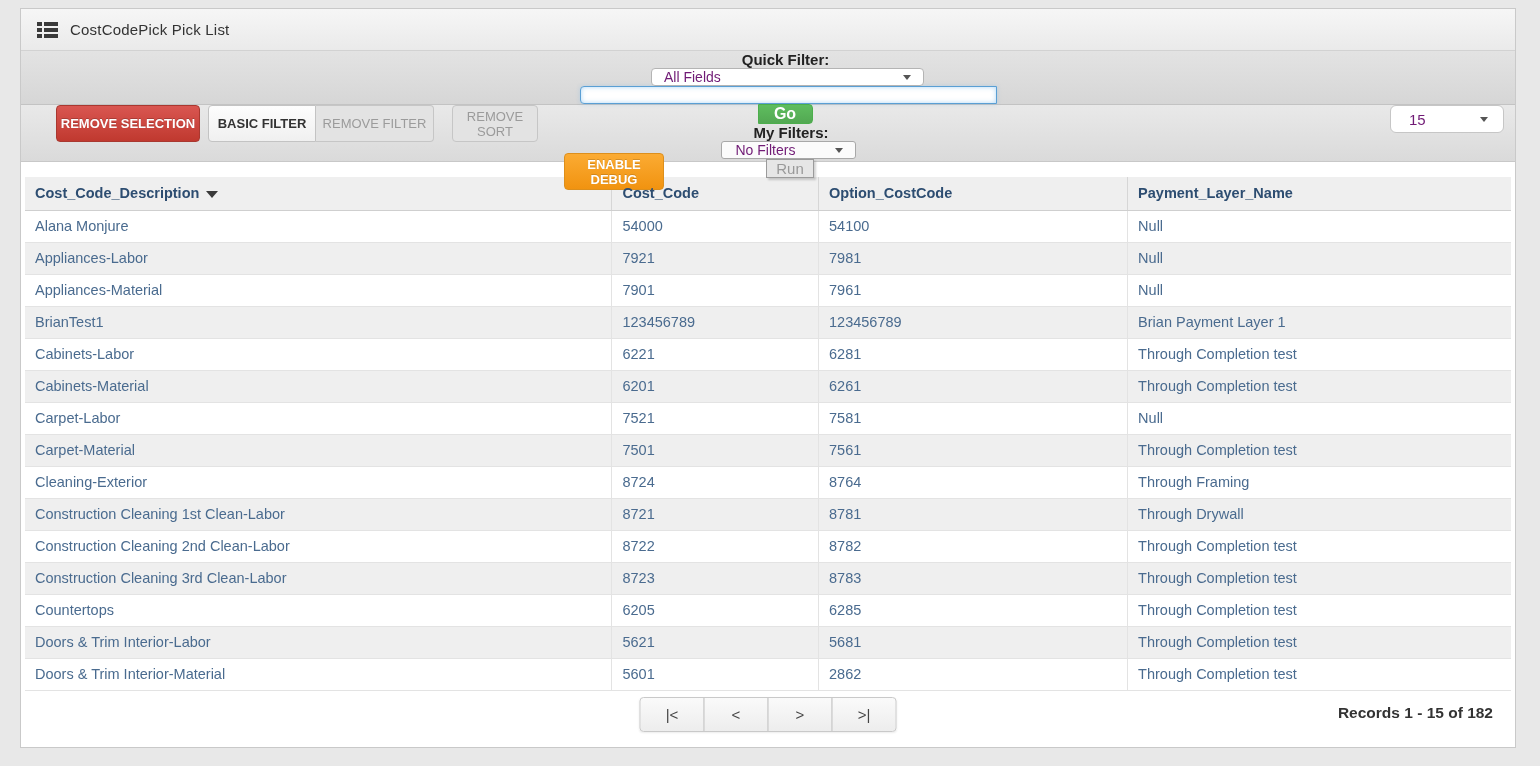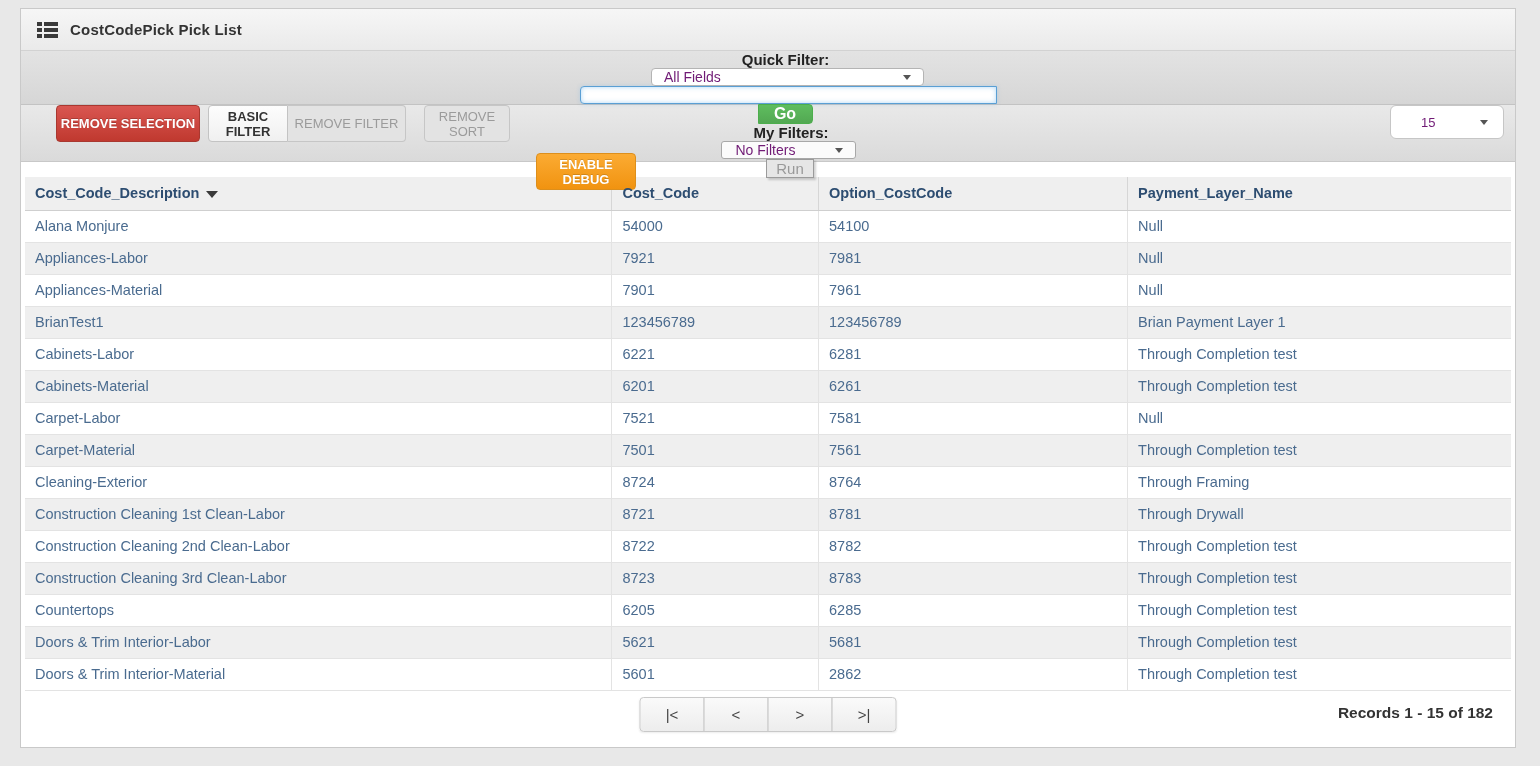--- a/index.html
+++ b/index.html
@@ -13,21 +13,21 @@
     position: absolute; left: 20px; top: 8px; width: 1496px; height: 740px;
     background: #ffffff; border: 1px solid #c9c9c9;
   }
   
   .titlebar {
     height: 42px; display: flex; align-items: center; padding-left: 16px;
     background: linear-gradient(#f6f6f6, #eaeaea);
     border-bottom: 1px solid #d2d2d2;
   }
   .list-icon { display: inline-block; width: 21px; height: 16px; margin-right: 12px; }
-  .page-title { font-size: 15px; font-weight: bold; color: #333; letter-spacing: .2px; }
+  .page-title { font-size: 15px; font-weight: normal; color: #333; letter-spacing: .2px; }
   
   .filterbar {
     height: 54px; display: flex; align-items: center; padding-left: 35px;
     background: linear-gradient(#e3e3e3, #d6d6d6);
     border-bottom: 1px solid #c3c3c3;
     flex-direction: column;
   }
   .bold-label { font-size: 15px; font-weight: bold; color: #222; white-space: nowrap; }
   .sel {
     position: relative; background: #fff; border: 1px solid #b4b4b4; border-radius: 4px;
@@ -64,37 +64,37 @@
   .btn { height: 37px; font-size: 13px; cursor: pointer; font-family: "Liberation Sans", sans-serif; }
   .btn-red {
     width: 144px; border: 1px solid #a93830; border-radius: 4px; color: #fff; font-weight: bold;
     background: linear-gradient(#d95651, #c0392f); text-shadow: 0 -1px 0 rgba(0,0,0,.2);
   }
   .btn-group { display: flex; margin-left: 8px; }
   .btn-group .btn { border-radius: 0; }
   .btn-group .btn:first-child { border-radius: 4px 0 0 4px; }
   .btn-group .btn:last-child { border-radius: 0 4px 4px 0; border-left: none; }
   .btn-light {
-    width: 80px; border: 1px solid #c3c3c3; color: #333; font-weight: bold;
+    width: 108px; border: 1px solid #c3c3c3; color: #333; font-weight: bold;
     background: linear-gradient(#fdfdfd, #f0f0f0);
   }
   .btn-disabled {
     border: 1px solid #c6c6c6; color: #9b9b9b; background: #e3e3e3;
   }
   .btn-removefilter { width: 118px; }
   .btn-removesort { width: 86px; margin-left: 18px; border-radius: 4px; }
   .btn-orange {
     width: 100px; margin-left: 26px; border: 1px solid #dd8f1c; border-radius: 4px;
     color: #fff; font-weight: bold; background: linear-gradient(#fbab33, #f19310);
     text-shadow: 0 -1px 0 rgba(0,0,0,.15);
     margin-top: 48px;
   }
   .sel-pagesize {
-    width: 114px; height: 34px; margin-left: auto; margin-right: 1px;
-    border-radius: 6px; border-color: #c6c6c6; padding-left: 30px; font-size: 13px;
+    width: 114px; height: 28px; margin-left: auto; margin-right: 1px;
+    border-radius: 6px; border-color: #c6c6c6; padding-left: 18px; font-size: 15px;
   }
   .sel-pagesize .caret { right: 15px; }
   
   .grid-wrap { padding: 15px 4px 0 4px; }
   table { width: 100%; border-collapse: collapse; table-layout: fixed; }
   th, td { text-align: left; padding: 0 0 0 10px; overflow: hidden; white-space: nowrap; }
   thead th {
     height: 33px; background: #efefef; color: #2d4d71; font-size: 14.5px; font-weight: bold;
     border-bottom: 1px solid #cfcfcf; border-right: 1px solid #d6d6d6; cursor: pointer;
   }

